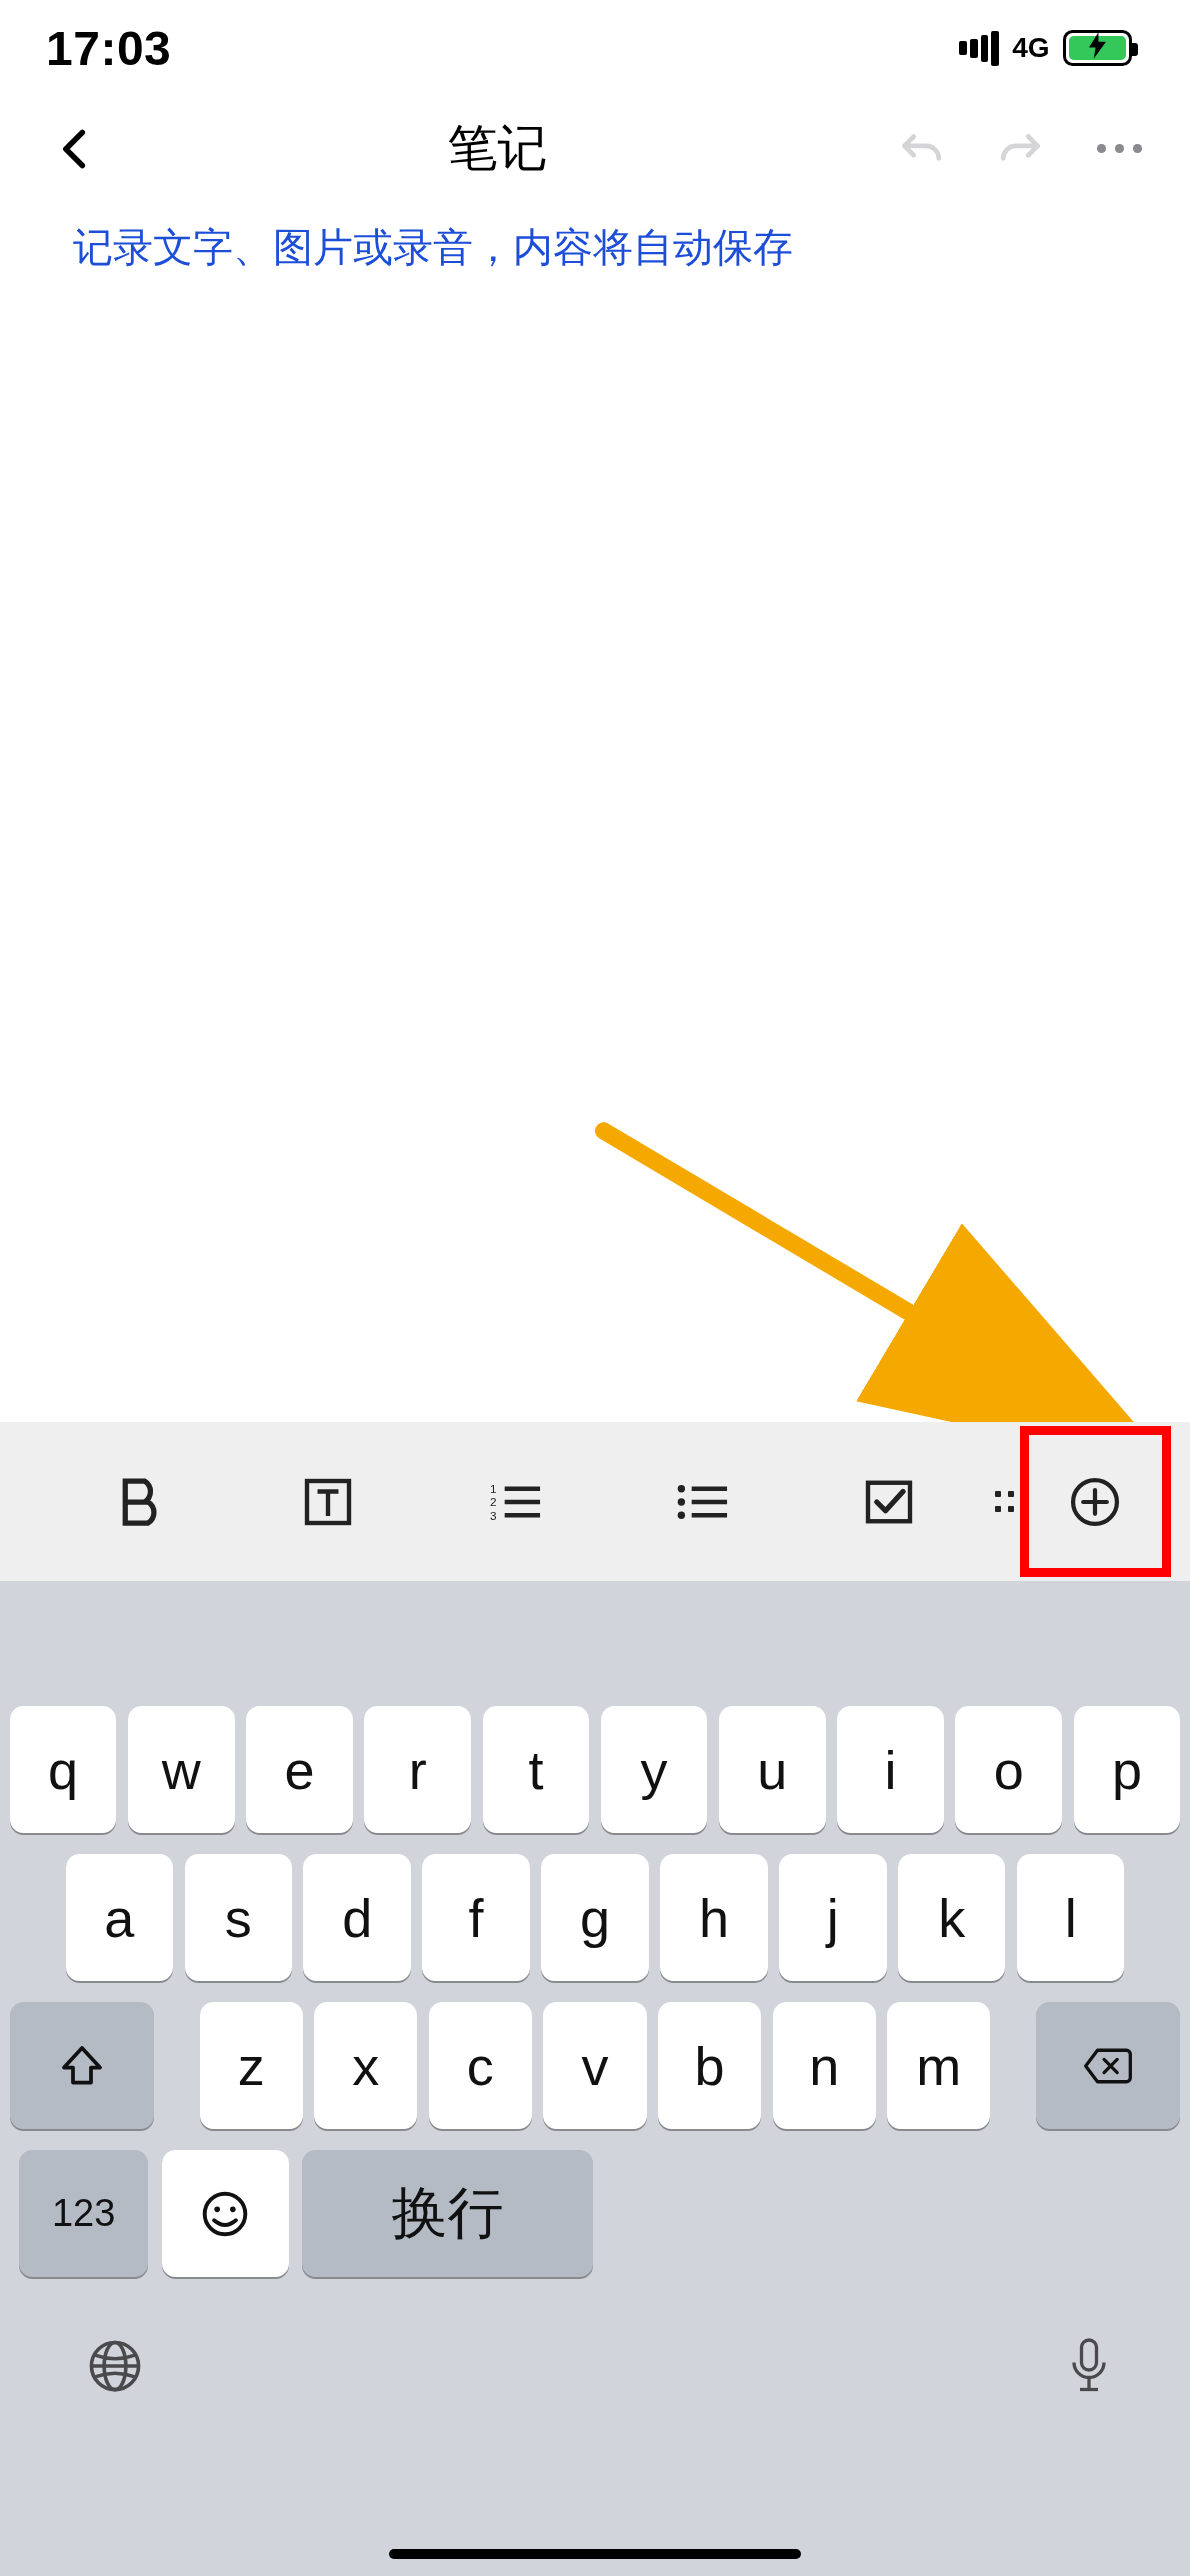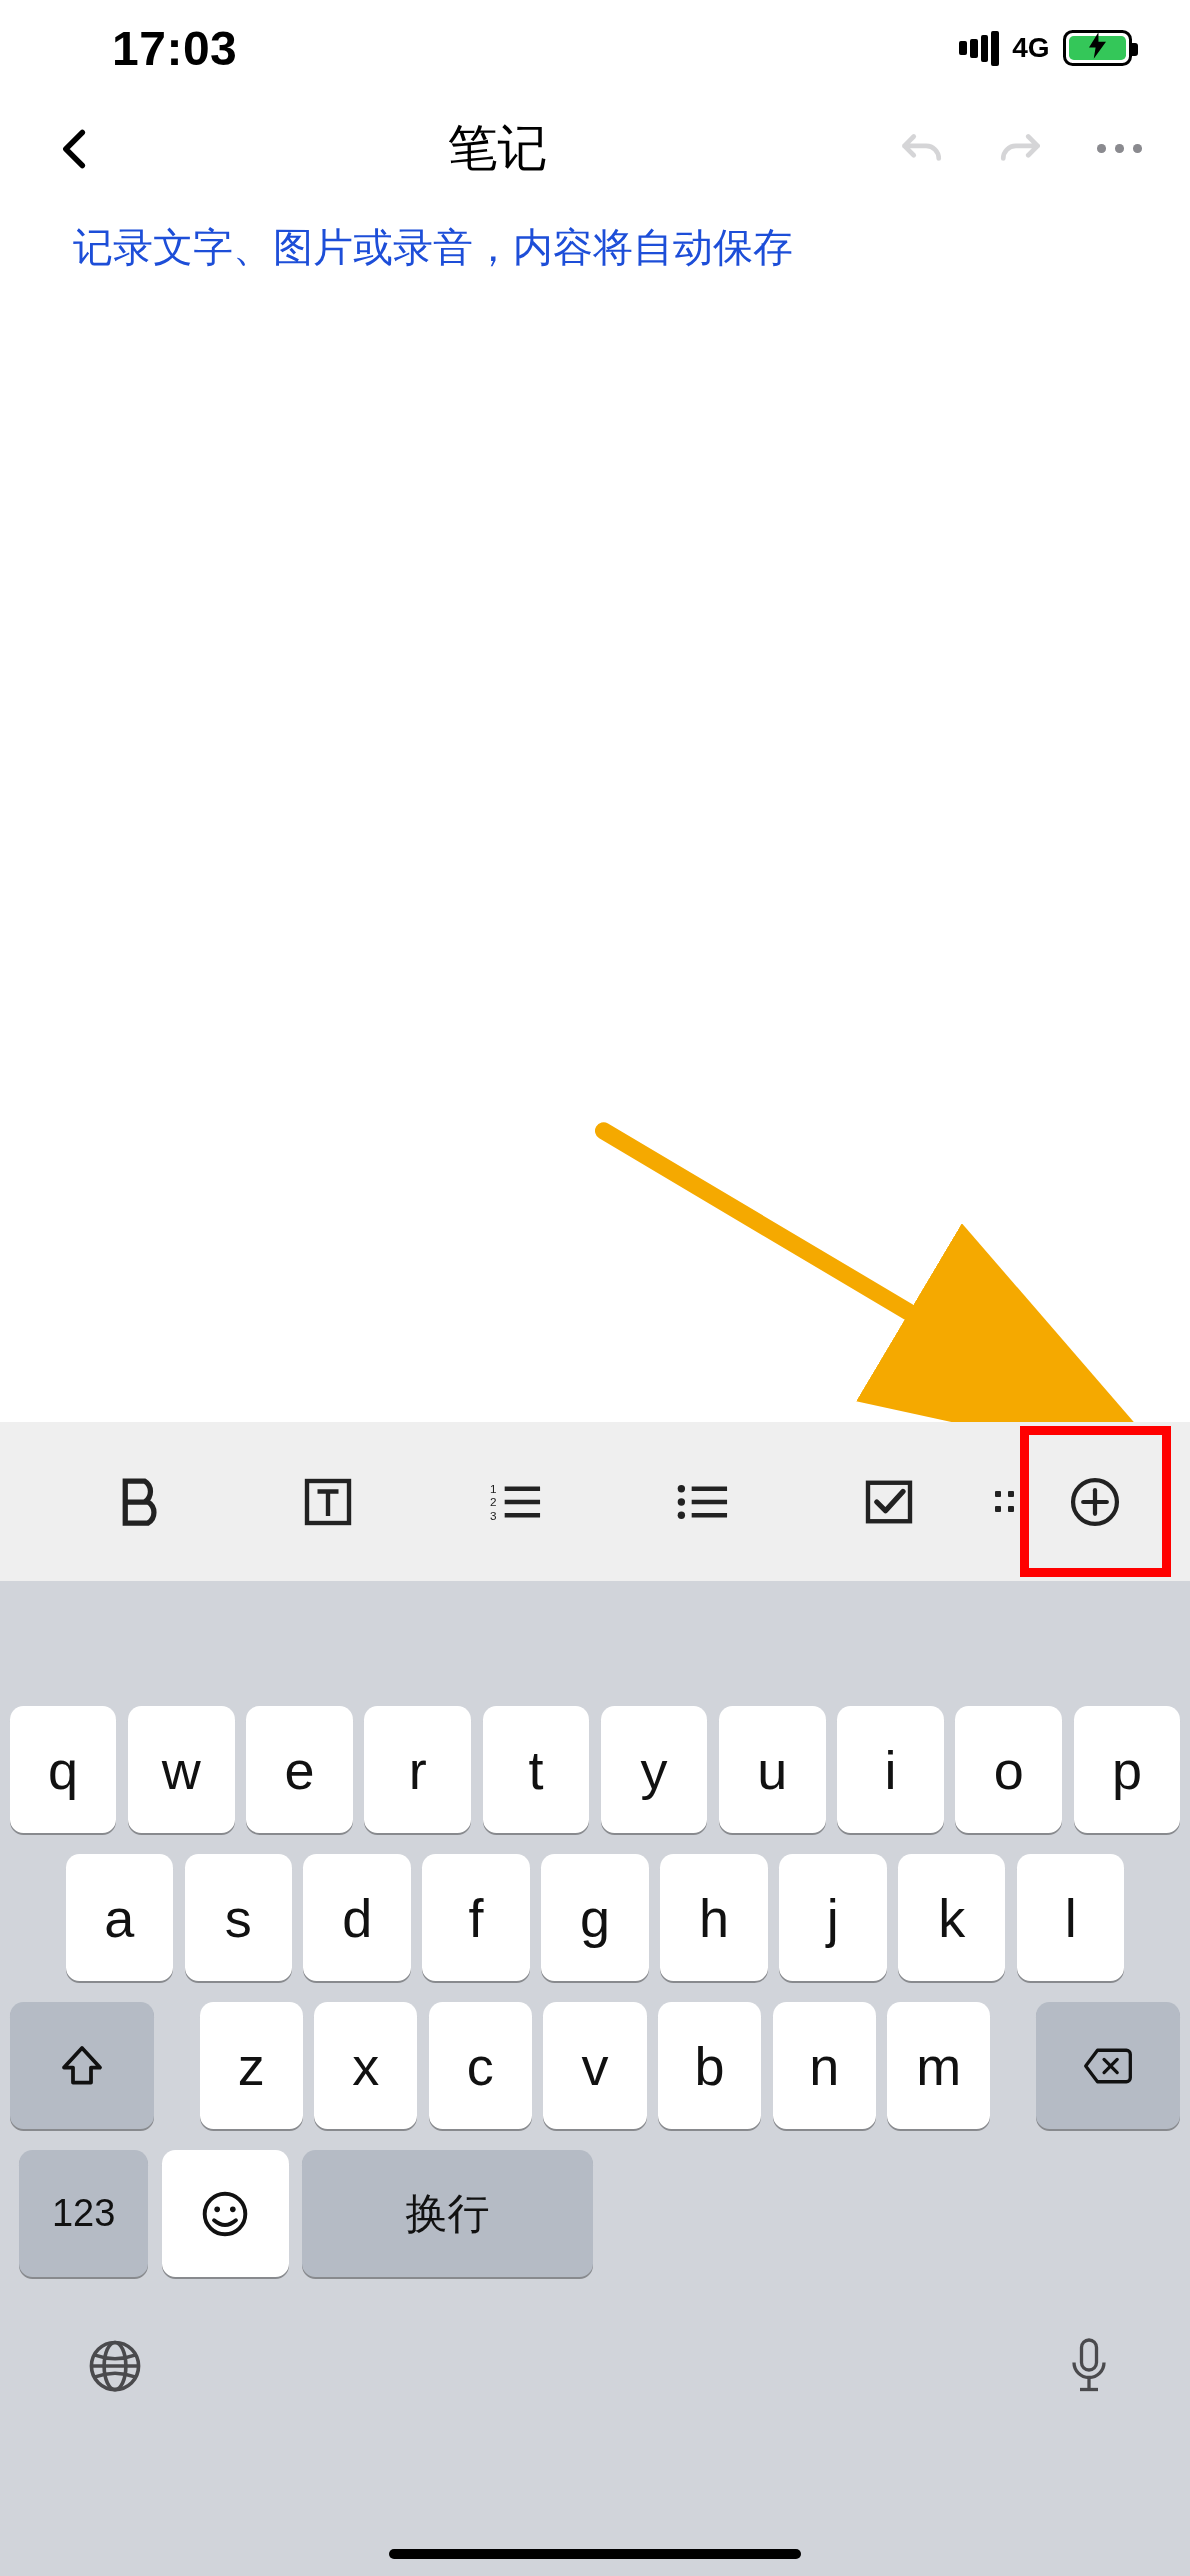--- a/index.html
+++ b/index.html
@@ -1,18 +1,18 @@
 <!DOCTYPE html>
 <html><head>
 <meta charset="utf-8">
 <style>
   * { box-sizing: border-box; margin: 0; padding: 0; }
   html, body { width: 1190px; height: 2576px; font-family: -apple-system, "Helvetica Neue", Arial, sans-serif; background: #fff; overflow: hidden; }
   
-  .status-bar { display:flex; justify-content:space-between; align-items:center; height:96px; padding:0 58px 0 112px; }
+  .status-bar { display:flex; justify-content:space-between; align-items:center; height:96px; padding:0 58px 0 46px; }
   .status-time { font-size:48px; font-weight:700; letter-spacing:0.5px; }
   .status-right { display:flex; align-items:center; gap:13.4px; }
   .status-net { font-size:28px; font-weight:700; }
   .signal-bars { display:flex; align-items:flex-end; gap:2.9px; }
   .signal-bars span { width:7.7px; background:#000; border-radius:1.9px; }
   .signal-bars span:nth-child(1){height:13.4px;}
   .signal-bars span:nth-child(2){height:19px;}
   .signal-bars span:nth-child(3){height:27px;}
   .signal-bars span:nth-child(4){height:35px;}
   .battery { width:69px; height:36px; border:3.4px solid #000; border-radius:9.6px; position:relative; display:flex; align-items:center; justify-content:center; }
@@ -48,21 +48,21 @@
   .kb-row { display:flex; gap:11.5px; justify-content:center; margin-bottom:21px; }
   .key { flex:1; height:127px; background:#fff; border-radius:13.4px; display:flex; align-items:center; justify-content:center; font-size:54px; color:#111; box-shadow:0 1.9px 0 rgba(0,0,0,0.35); }
   .row2-pad { padding:0 56px; }
   .key-func { background:#b5bbc5; }
   .key-shift, .key-bksp { width:144px; flex:none; }
   .row3-gap { width:23px; flex:none; }
   .kb-bottom { display:flex; gap:13.4px; padding:0 9.6px; }
   .key-123 { width:129px; flex:none; font-size:38px; }
   .key-emoji { width:127px; flex:none; }
   .key-space { flex:1; font-size:42px; }
-  .key-return { width:291px; flex:none; font-size:42px; }
+  .key-return { width:291px; flex:none; font-size:56px; }
   .kb-under { display:flex; justify-content:space-between; align-items:center; padding:58px 77px 38px 86px; }
   .home-ind { position:absolute; left:50%; transform:translateX(-50%); bottom:17px; width:412px; height:9.6px; background:#000; border-radius:9.6px; }
 </style>
 </head>
 <body>
 
 <div class="status-bar">
   <div class="status-time">17:03</div>
   <div class="status-right">
     <span class="icon signal-bars">

